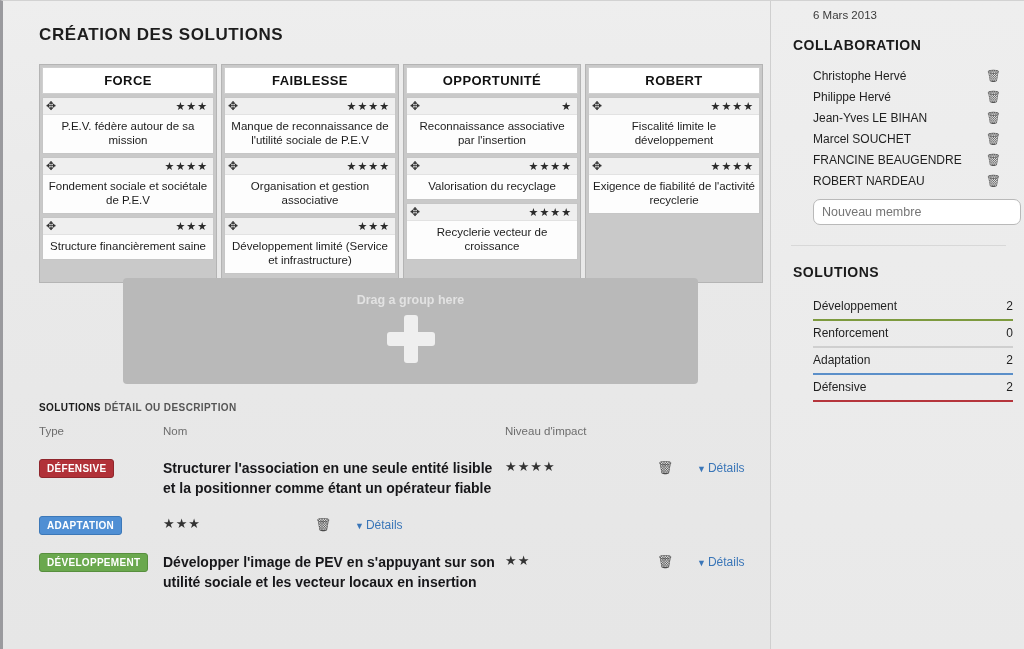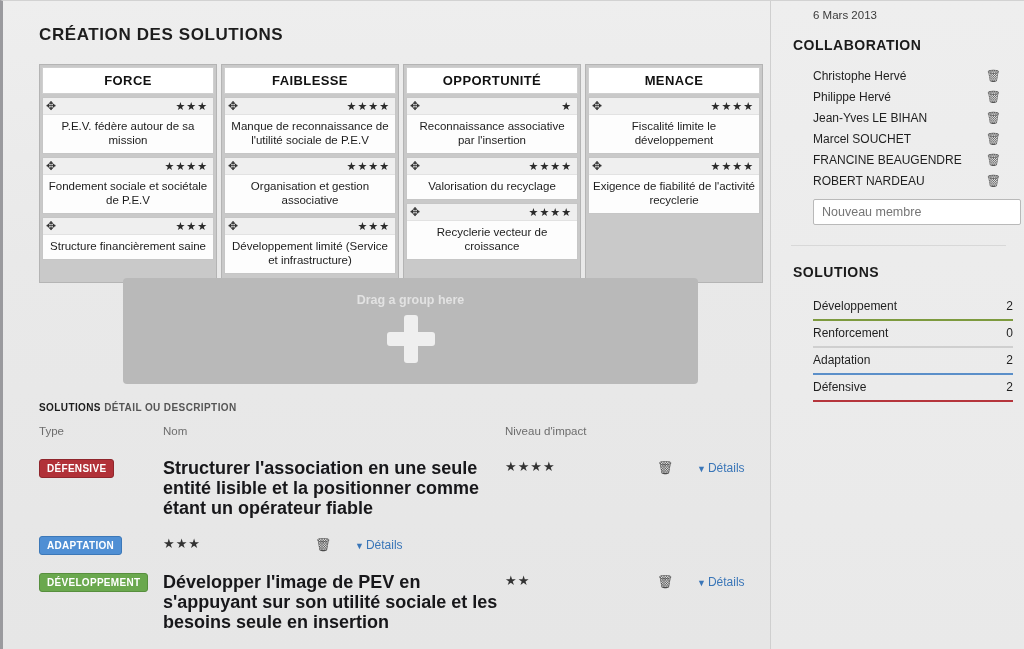--- a/index.html
+++ b/index.html
@@ -152,21 +152,21 @@
     letter-spacing: .3px;
     padding: 4px 7px 3px;
     border-radius: 3px;
     line-height: 10px;
   }
   .badge.defensive     { background:#b13138; border:1px solid #8f262c; }
   .badge.adaptation    { background:#4f8fd4; border:1px solid #3c78b8; }
   .badge.developpement { background:#6aa84e; border:1px solid #578f3e; }
 
   .sol-name {
-    font-size: 18px;
+    font-size: 14px;
     font-weight: bold;
     color: #17171a;
     line-height: 20px;
   }
   .sol-stars { font-size: 13px; color:#333; letter-spacing: 1px; padding-top:1px; }
   .trash {
     font-size: 13px; color:#4a4a4a; cursor:pointer;
   }
   .details-link {
     font-size: 12px; color:#3a76b8; cursor:pointer; white-space:nowrap;
@@ -206,21 +206,21 @@
   .new-member {
     margin: 8px 2px 0 22px;
     width: 208px;
     height: 25px;
     border: 1px solid #b9b9b9;
     background: #fff;
     font-size: 12.5px;
     color: #8e8e8e;
     padding: 12px 8px;
     font-family: "Liberation Sans", sans-serif;
-    border-radius: 2px;
+    border-radius: 7px;
   }
   .side-sep {
     margin: 20px 0 0 0;
     border-top: 1px solid #d8d8d8;
   }
   .sol-stat-list { margin-top: 14px; }
   .sol-stat {
     margin: 0 2px 0 22px;
     width: 200px;
   }
@@ -313,21 +313,21 @@
           <div class="swot-card">
             <div class="swot-card-bar">
               <span class="move-icon">✥</span>
               <span class="stars">★★★★</span>
             </div>
             <div class="swot-card-text">Recyclerie vecteur de croissance</div>
           </div>
           <div class="swot-filler"></div>
         </div>
         <div class="swot-col">
-          <div class="swot-col-head">MENACE</div>
+          <div class="swot-col-head">ROBERT</div>
           <div class="swot-card">
             <div class="swot-card-bar">
               <span class="move-icon">✥</span>
               <span class="stars">★★★★</span>
             </div>
             <div class="swot-card-text">Fiscalité limite le développement</div>
           </div>
           <div class="swot-card">
             <div class="swot-card-bar">
               <span class="move-icon">✥</span>
@@ -366,21 +366,21 @@
             <div class="c-det"><span class="details-link"><span class="caret">▼</span><span>Détails</span></span></div>
           </div>
           <div class="sol-row">
             <div class="c-type"><span class="badge adaptation">ADAPTATION</span></div>
             <div class="c-lvl sol-stars">★★★</div>
             <div class="c-del"><span class="trash">🗑</span></div>
             <div class="c-det"><span class="details-link"><span class="caret">▼</span><span>Détails</span></span></div>
           </div>
           <div class="sol-row">
             <div class="c-type"><span class="badge developpement">DÉVELOPPEMENT</span></div>
-            <div class="c-nom sol-name">Développer l'image de PEV en s'appuyant sur son utilité sociale et les besoins seule en insertion</div>
+            <div class="c-nom sol-name">Développer l'image de PEV en s'appuyant sur son utilité sociale et les vecteur locaux en insertion</div>
             <div class="c-lvl sol-stars">★★</div>
             <div class="c-del"><span class="trash">🗑</span></div>
             <div class="c-det"><span class="details-link"><span class="caret">▼</span><span>Détails</span></span></div>
           </div>
         </div>
     </div>
   </div>
 
   <div id="sidebar">
     <div class="side-date">6 Mars 2013</div>

